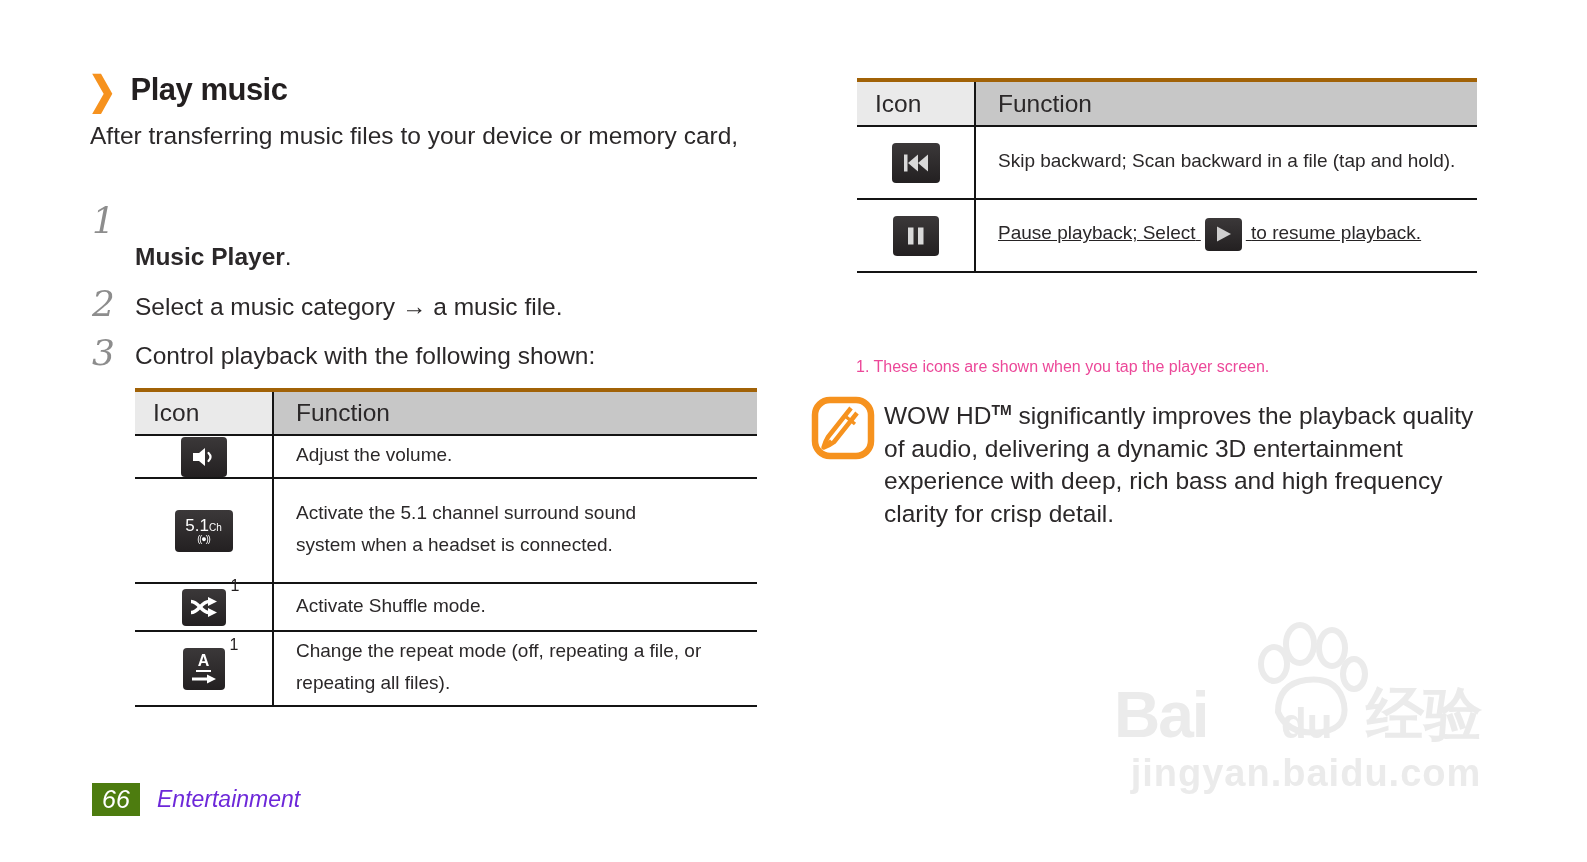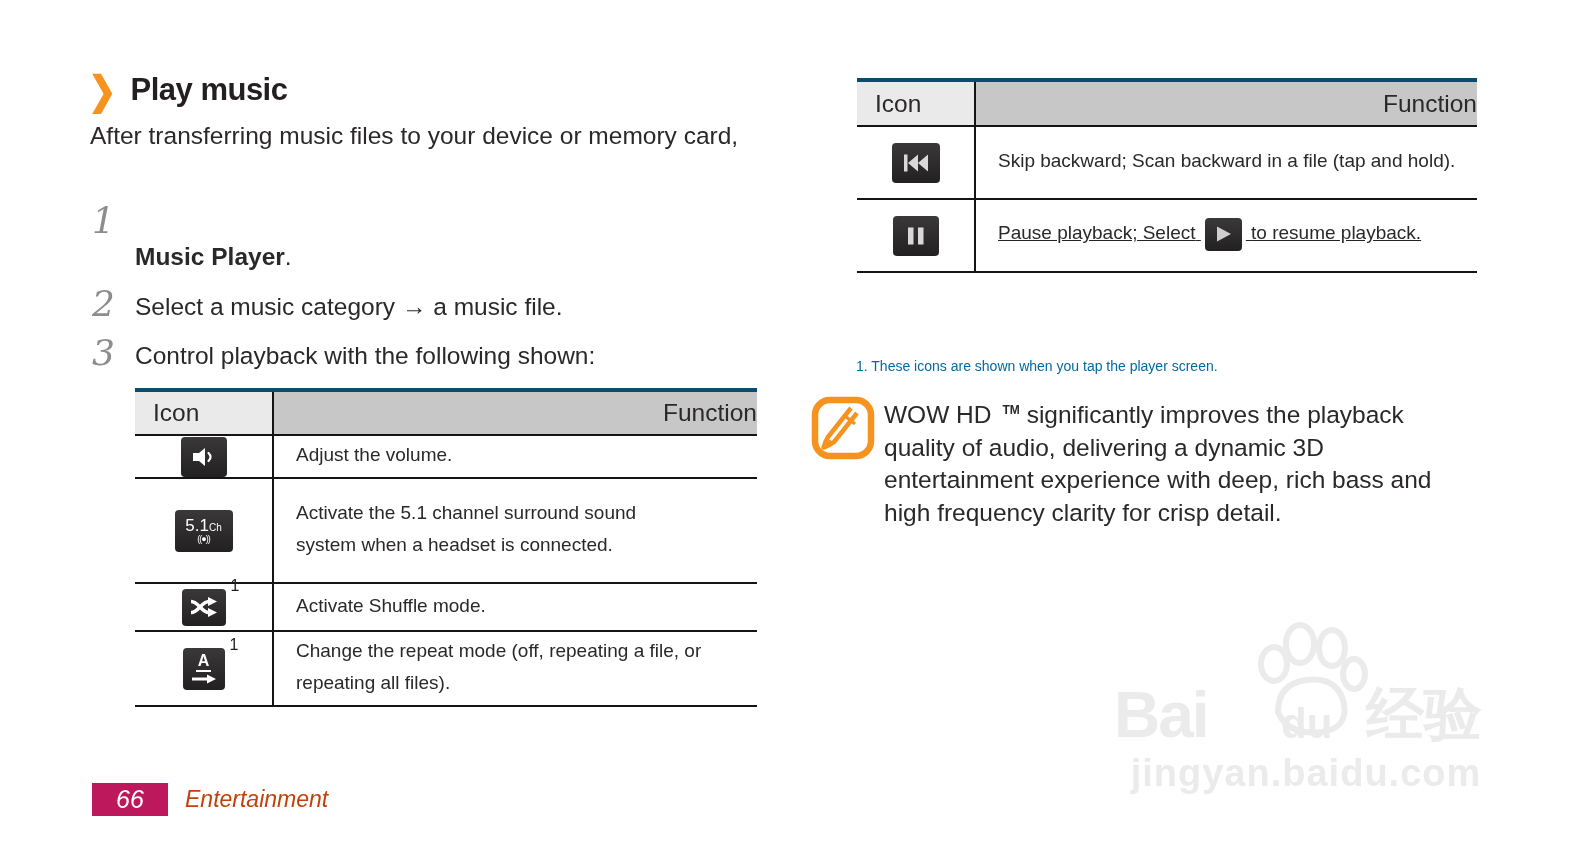--- a/index.html
+++ b/index.html
@@ -25,25 +25,25 @@
   .step-num {
     position:absolute; left:4px; top:-4px;
     font-family:"DejaVu Serif", serif; font-style:italic;
     font-size:36px; color:#8d8d8d; line-height:1;
   }
   .step-body { margin-left:47px; }
   .bold { font-weight:bold; }
 
   
   table { border-collapse:collapse; table-layout:fixed; }
-  table.doc { border-top:4px solid #0c4a6e; }
+  table.doc { border-top:4px solid #a16207; }
   table.doc th, table.doc td { border-bottom:2px solid #141414; vertical-align:middle; }
   table.doc th:first-child, table.doc td:first-child { border-right:2px solid #141414; text-align:center; }
   th.h-icon  { background:#eaeaea; font-weight:normal; font-size:24.5px; text-align:left !important; padding-left:18px; color:#2b2829; }
-  th.h-func  { background:#c7c7c7; font-weight:normal; font-size:24.5px; text-align:right; padding-left:22px; color:#2b2829; }
+  th.h-func  { background:#c7c7c7; font-weight:normal; font-size:24.5px; text-align:left; padding-left:22px; color:#2b2829; }
   td.func { font-size:19px; line-height:32px; padding:3px 10px 6px 22px; color:#2b2829; }
 
   #left-table  { left:135px; top:388px; }
   #left-table  col.c-icon { width:138px; } #left-table col.c-func { width:484px; }
   #right-table { left:857px; top:78px; }
   #right-table col.c-icon { width:118px; } #right-table col.c-func { width:502px; }
 
   
   .tile {
     display:inline-flex; align-items:center; justify-content:center;
@@ -60,34 +60,34 @@
   .surround .small { font-size:10px; font-weight:normal; }
   .surround .wave  { color:#fff; font-size:9px; letter-spacing:-1px; margin-top:1px; }
   .repeat-tile { width:42px; height:42px; flex-direction:column; }
   .rep-a { color:#fff; font-weight:bold; font-size:16px; line-height:1;
            border-bottom:2px solid #fff; padding:0 2px 1px 2px; }
 
   
   .inline-tile { width:37px; height:33px; margin:0 4px; }
 
   
-  #footnote { left:856px; top:358px; font-size:14px; color:#0369a1; }
+  #footnote { left:856px; top:358px; font-size:16px; color:#ec4899; }
   #note-text { left:884px; top:394px; width:596px; font-size:24.5px; line-height:32.5px; color:#2b2829; }
-  sup.tm { font-size:12px; vertical-align:super; font-weight:bold;margin-left:11px; }
+  sup.tm { font-size:14px; vertical-align:super; font-weight:bold; }
   #note-icon { left:811px; top:396px; }
 
   
   #footer { left:92px; top:783px; display:flex; align-items:center; gap:17px; }
   #page-num-box {
-    width:76px; height:33px; background:#be185d;
+    width:48px; height:33px; background:#4d7c0f;
     display:flex; align-items:center; justify-content:center;
   }
   #page-num { color:#ffffff; font-style:italic; font-size:25px;
               font-family:"Liberation Sans", sans-serif; }
-  #footer-section { font-style:italic; font-size:23px; color:#c2410c; }
+  #footer-section { font-style:italic; font-size:23px; color:#6d28d9; }
 
   
   #watermark { left:1108px; top:616px; width:392px; height:190px; color:#ebebeb; }
   #wm-bai { position:absolute; left:6px;  top:62px; font-size:64px; font-weight:bold; letter-spacing:-2px; }
   #wm-du  { position:absolute; left:173px; top:84px; font-size:42px; font-weight:bold; }
   #wm-cn  { position:absolute; left:258px; top:60px; font-size:58px; font-weight:bold; }
   #wm-domain { position:absolute; left:8px; top:136px; width:380px; text-align:center;
                font-size:38px; font-weight:bold; letter-spacing:1px; }
   #wm-paw { position:absolute; left:140px; top:-4px; }
 </style>

